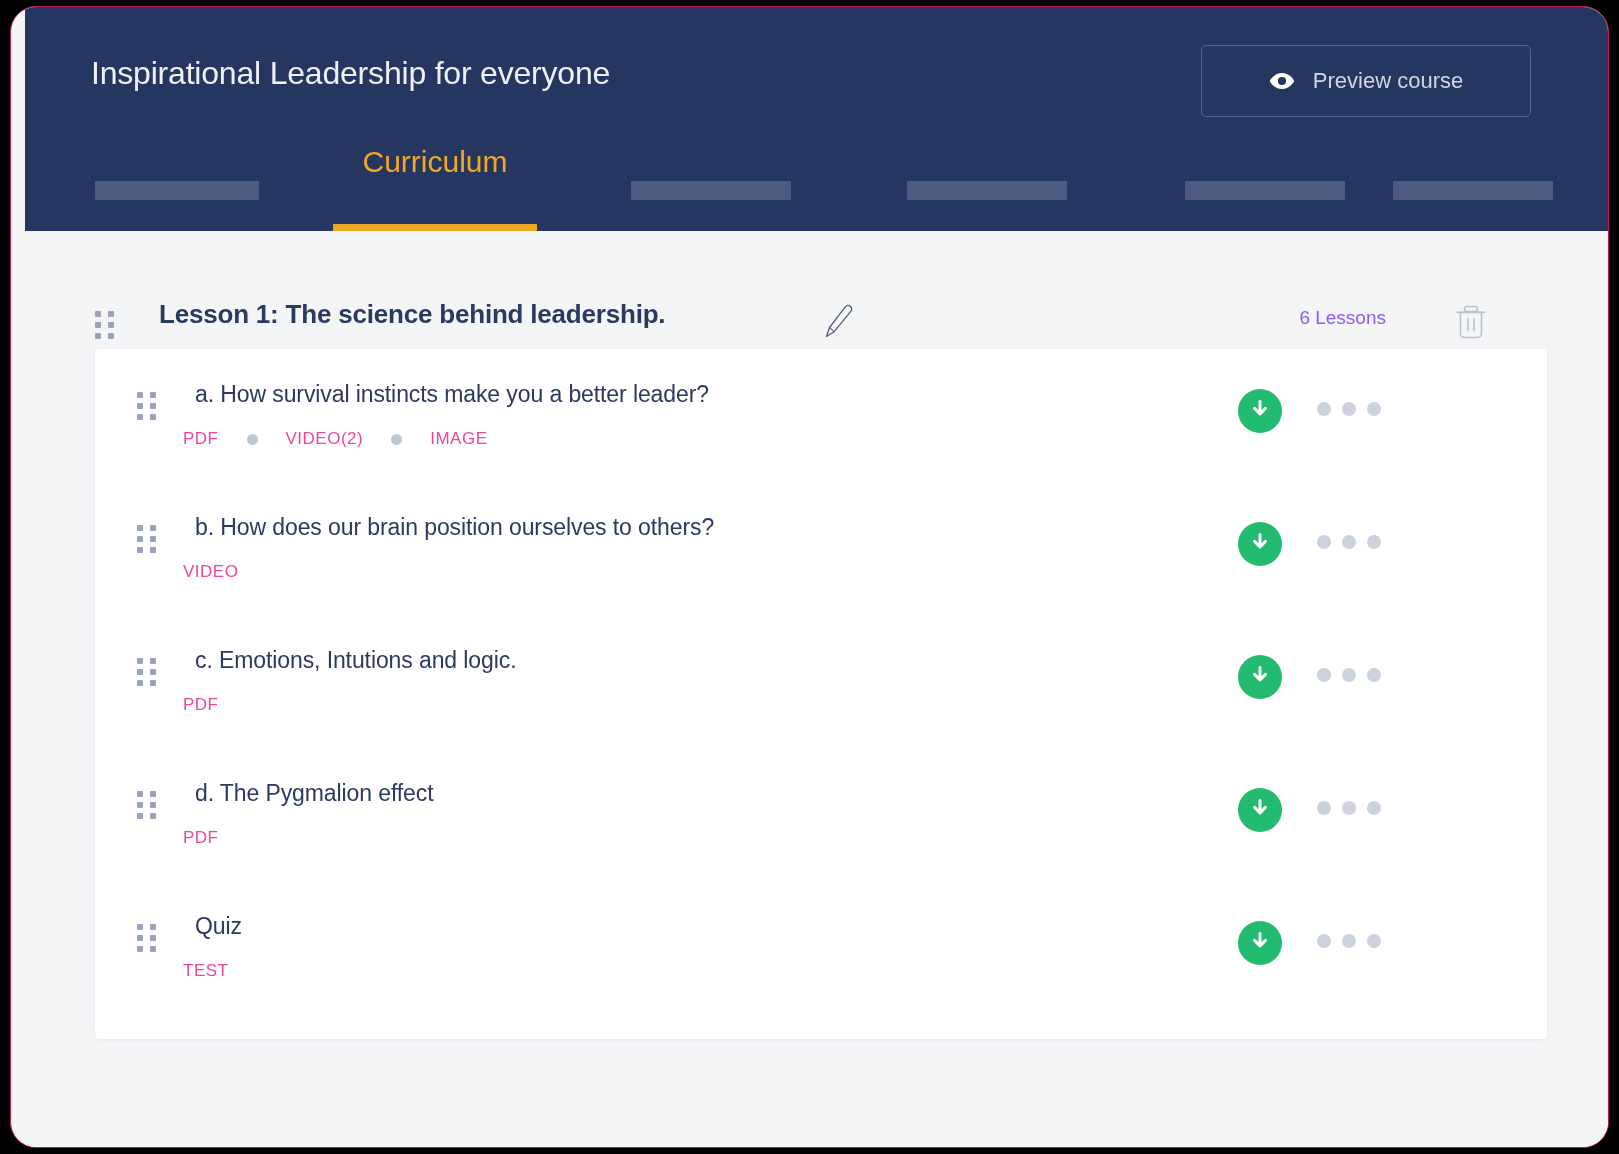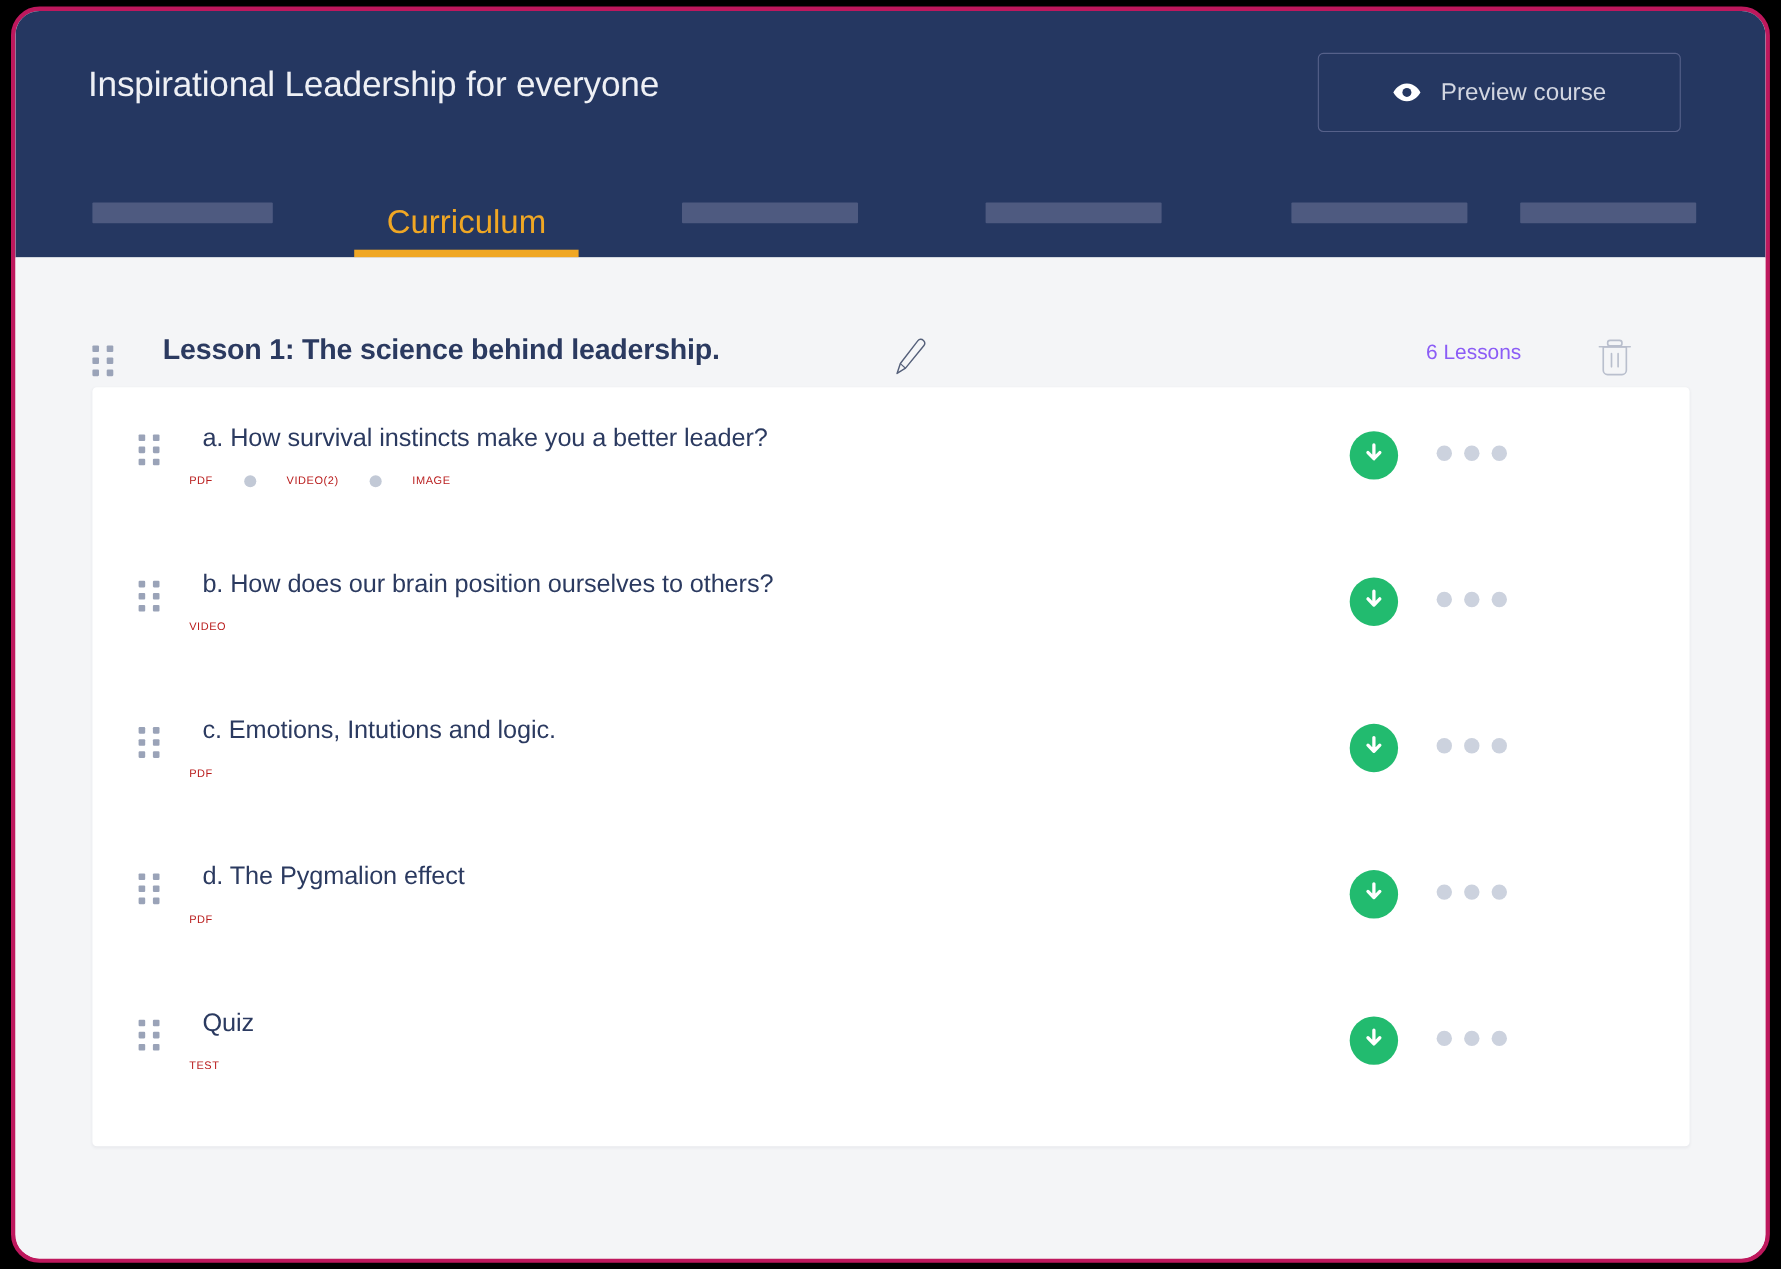--- a/index.html
+++ b/index.html
@@ -12,24 +12,25 @@
     overflow: hidden;
   }
 
   
   .device-frame {
     position: absolute;
     left: 10px;
     top: 6px;
     width: 1599px;
     height: 1142px;
-    border: 4px solid #be185d;
+    border: 1px solid #be185d;
     border-radius: 26px;
     background: #f4f5f7;
     overflow: hidden;
+    padding-left: 14px;
   }
 
   
   .app-header {
     position: relative;
     height: 224px;
     background: #253761;
     width: 100%;
   }
 
@@ -86,21 +87,21 @@
     top: 22px;
   }
 
   .tab-active {
     position: absolute;
     left: 308px;
     top: -14px;
     width: 204px;
     height: 72px;
     display: flex;
-    align-items: flex-end;
+    align-items: flex-start;
     justify-content: center;
     cursor: pointer;
   }
 
   .tab-active .tab-label {
     font-size: 30px;
     color: #f0a724;
     font-weight: 400;
     white-space: nowrap;
   }
@@ -229,22 +230,22 @@
   .row-meta {
     position: absolute;
     left: 88px;
     top: 80px;
     display: flex;
     align-items: center;
     gap: 0;
   }
 
   .meta-tag {
-    font-size: 10px;
-    color: #b91c1c;
+    font-size: 17px;
+    color: #ec4899;
     letter-spacing: 0.5px;
     font-weight: 500;
     white-space: nowrap;
   }
 
   .meta-dot {
     width: 11px;
     height: 11px;
     border-radius: 50%;
     background: #c2c9d6;

